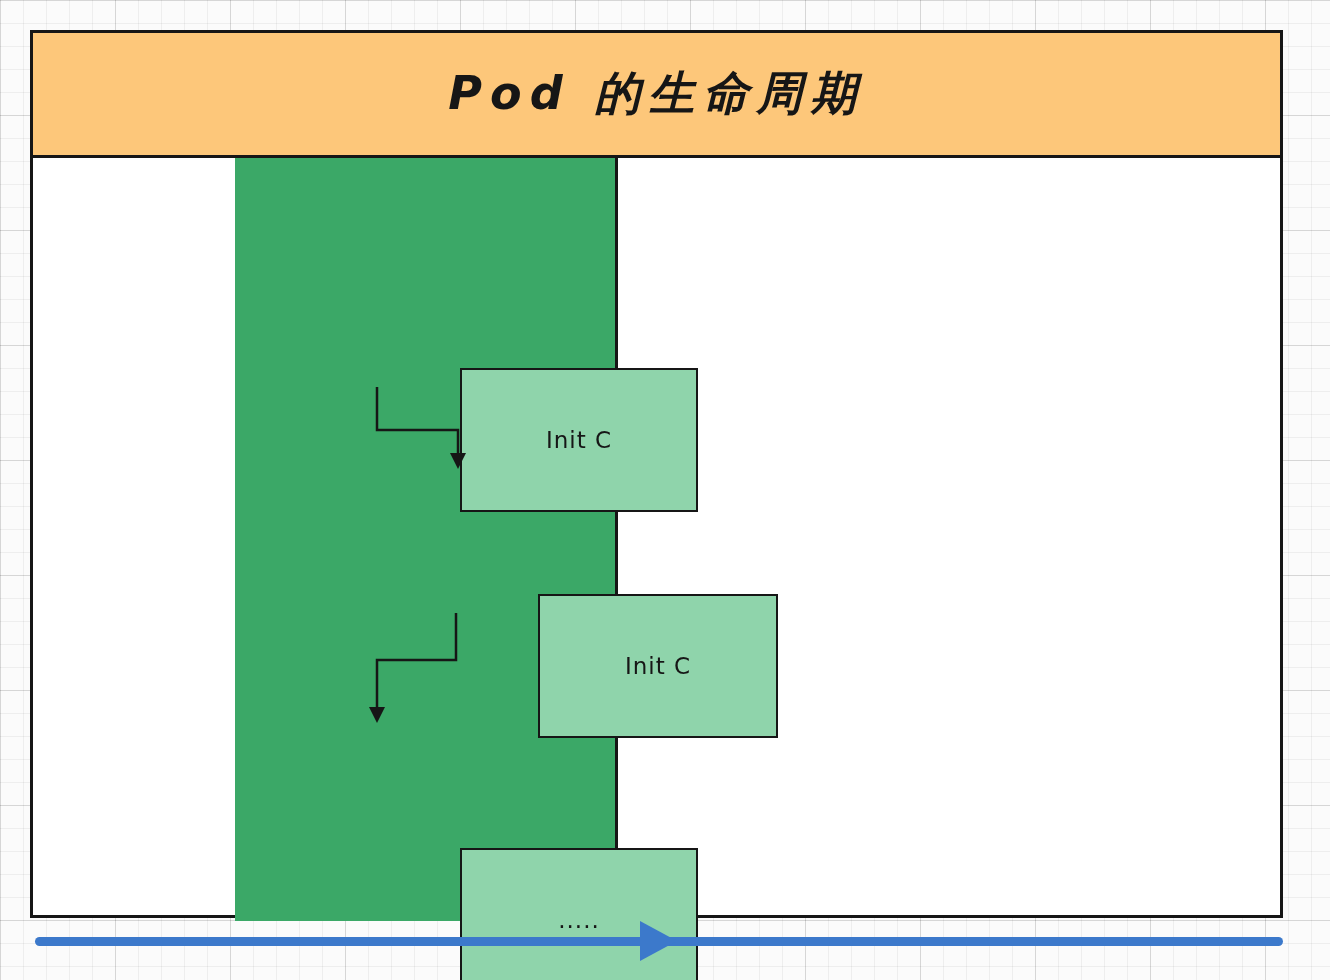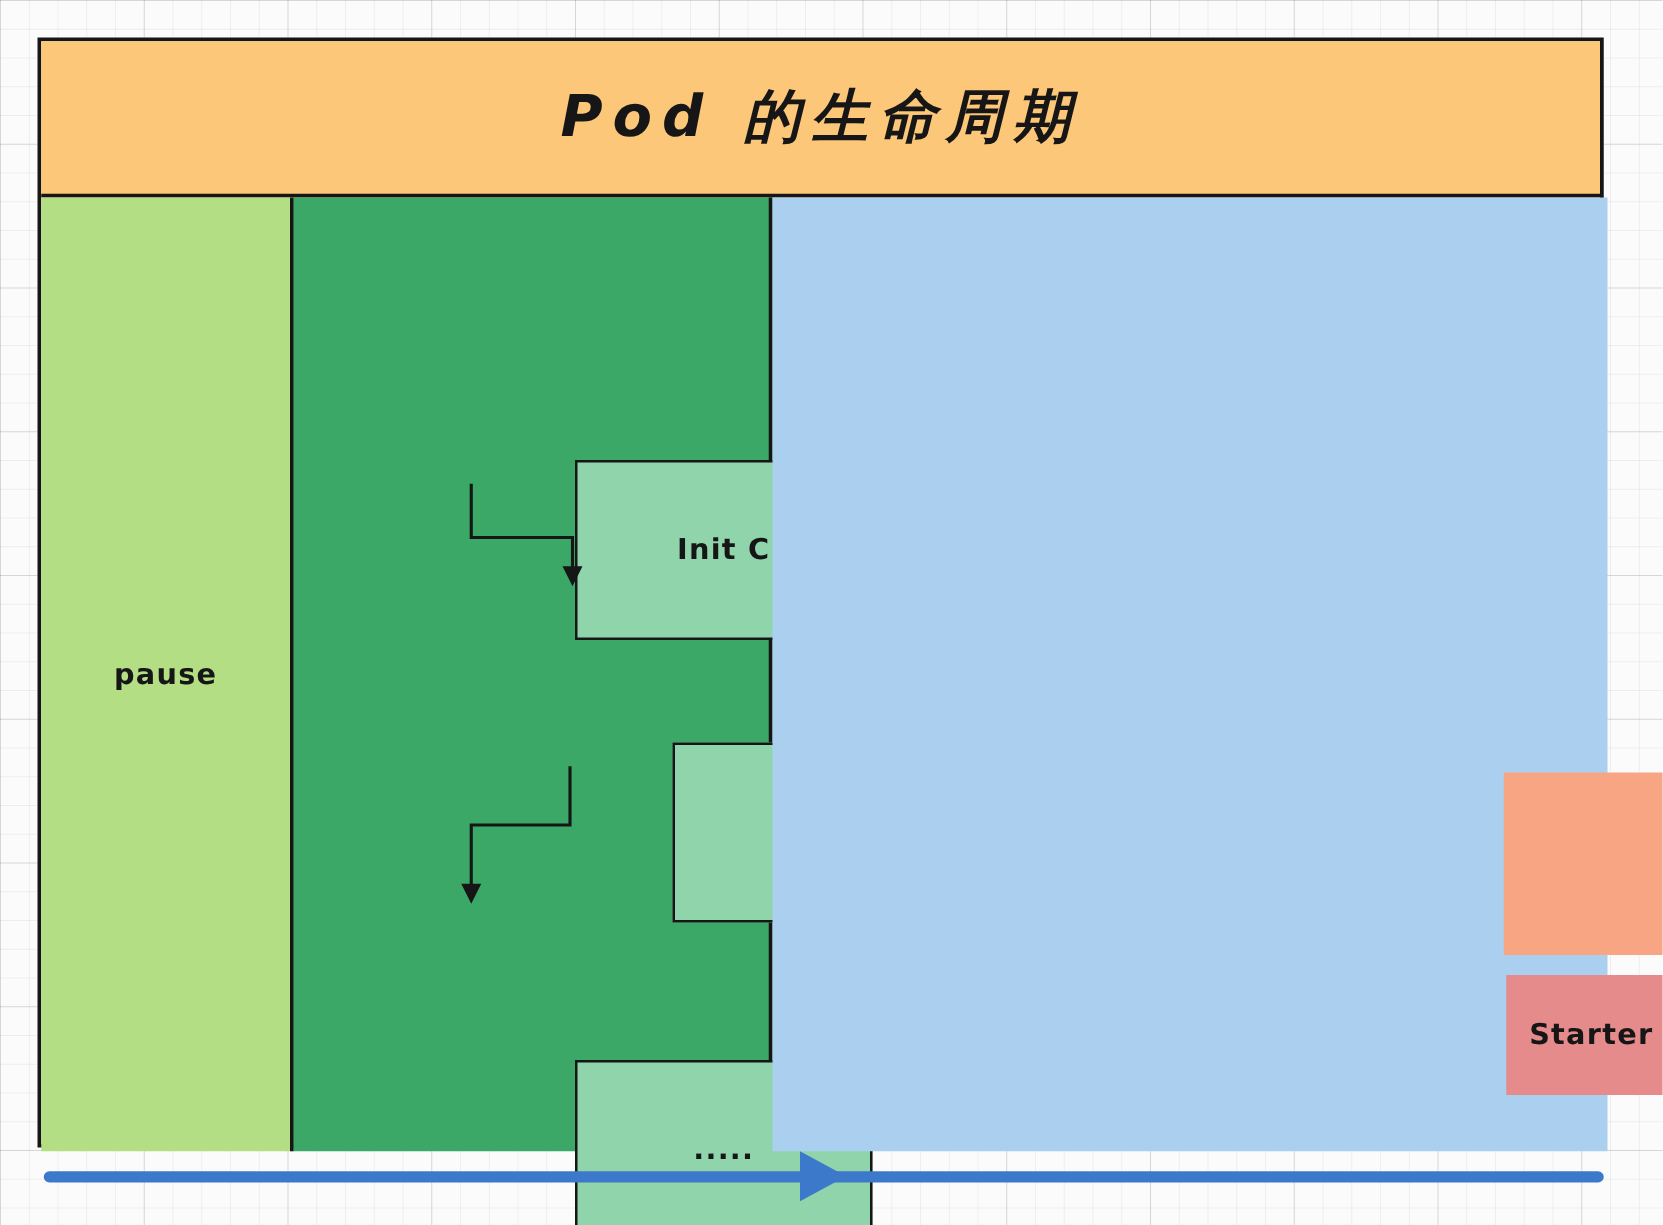--- a/index.html
+++ b/index.html
@@ -46,21 +46,21 @@
     left: 202px; top: 125px; width: 383px; height: 763px;
     background: var(--init-lane-bg, #3BA867);
     border-right: 3px solid var(--outline, #161616);
   }
   .main-lane {
     left: 585px; top: 125px; width: 668px; height: 763px;
     background: var(--main-lane-bg, #ABD0EF);
   }
 
   .label {
-    font-size: 23px; font-weight: 700; letter-spacing: 1px;
+    font-size: 23px; font-weight: 400; letter-spacing: 1px;
   }
 
   .init-box {
     position: absolute;
     background: var(--init-box-bg, #8FD4AB);
     border: 2px solid var(--outline, #161616);
     display: flex; align-items: center; justify-content: center;
   }
   .init-box-1 { left: 225px; top: 210px; width: 238px; height: 144px; }
   .init-box-2 { left: 303px; top: 436px; width: 240px; height: 144px; }
@@ -88,45 +88,33 @@
 </style>
 </head>
 <body>
 
 <div class="frame">
 
   <div class="title-bar">
     <span class="title-text">Pod 的生命周期</span>
   </div>
 
-  <div class="pause-lane">
-    <span class="label">pause</span>
-  </div>
 
   <div class="init-lane">
     <div class="init-box init-box-1">
       <span class="label">Init C</span>
     </div>
     <div class="init-box init-box-2">
       <span class="label">Init C</span>
     </div>
     <div class="init-box init-box-3">
       <span class="label">.....</span>
     </div>
   </div>
 
-  <div class="main-lane">
-
-    <div class="bar main-container-bar">
-      
-    </div>
-    <div class="bar starter-box">
-      <span class="label">Starter</span>
-    </div>
-  </div>
 
   <svg class="flow-arrows" viewBox="0 0 1253 888" xmlns="http://www.w3.org/2000/svg">
     <polyline points="344,354 344,397 425,397 425,421" fill="none" stroke="#161616" stroke-width="2.5"></polyline>
     <polygon points="417,420 433,420 425,436" fill="#161616"></polygon>
     <polyline points="423,580 423,627 344,627 344,675" fill="none" stroke="#161616" stroke-width="2.5"></polyline>
     <polygon points="336,674 352,674 344,690" fill="#161616"></polygon>
   </svg>
 
 </div>
 

